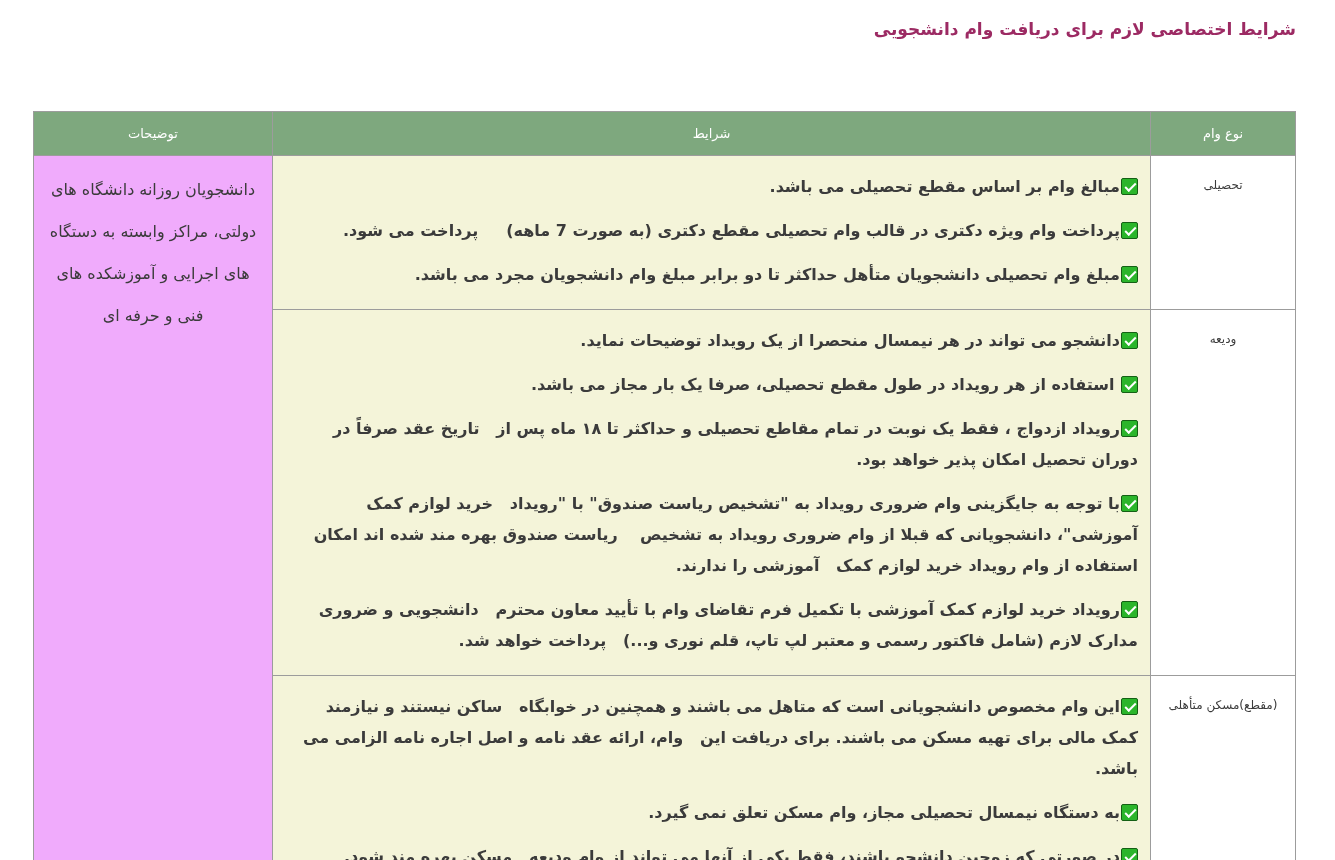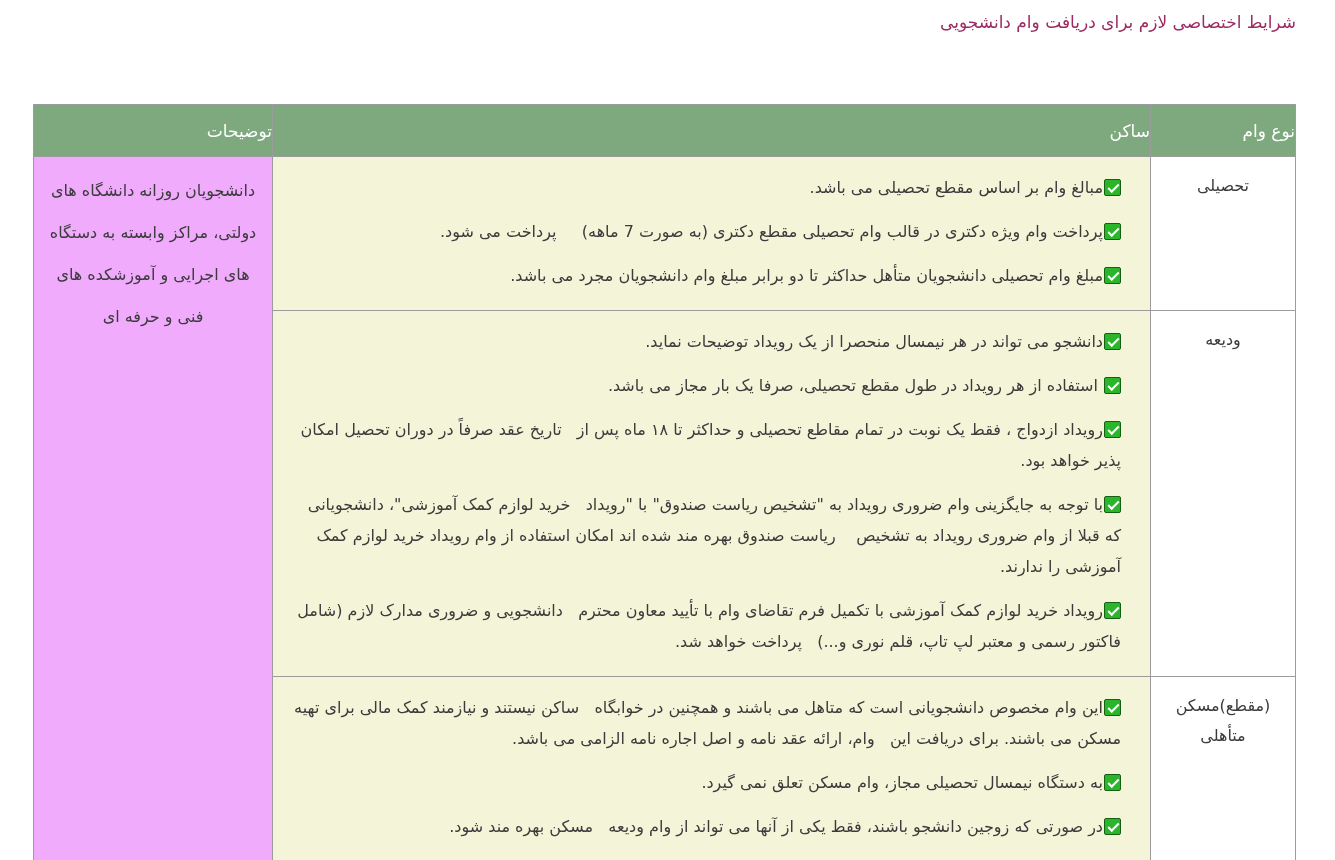--- a/index.html
+++ b/index.html
@@ -14,57 +14,58 @@
   }
   *{box-sizing:border-box;margin:0;padding:0;}
   html,body{background:#ffffff;}
   body{
     width:1335px;height:860px;overflow:hidden;
     font-family:"DejaVu Sans","Liberation Sans",sans-serif;
     color:var(--text);
     direction:rtl;
   }
   .page-title{
-    margin:10px 39px 0 0;
+    margin:17px 39px 0 0;
     text-align:right;
     font-size:17px;
-    font-weight:400;
+    font-weight:700;
     color:var(--title);
     line-height:24px;
   }
   .loan-table{
     border-collapse:collapse;
     table-layout:fixed;
     width:1262px;
     margin:70px 39px 0 0;
   }
   .loan-table th,.loan-table td{
     border:1px solid var(--border);
     vertical-align:top;
   }
   .loan-table th{
     background:var(--header-bg);
     color:var(--header-text);
-    height:52px;
-    font-size:17px;
+    height:44px;
+    font-size:13px;
     font-weight:400;
-    text-align:right;
+    text-align:center;
     vertical-align:middle;
   }
   td.type-cell{
     background:#ffffff;
     text-align:center;
     padding-top:14px;
-    font-size:16px;
+    font-size:12px;
     line-height:30px;
   }
   td.cond-cell{
     background:var(--cell-bg);
-    padding:7px 29px 6px 14px;
+    padding:7px 12px 6px 14px;
     font-size:16px;
+    font-weight:bold;
   }
   td.notes-cell{
     background:#f0abfc;
     text-align:center;
     padding:13px 14px;
     font-size:16px;
     line-height:42px;
   }
   .cond-item{
     margin:8px 0 13px;
@@ -103,21 +104,21 @@
 
 <table class="loan-table">
   <colgroup>
     <col style="width:145px">
     <col style="width:878px">
     <col style="width:239px">
   </colgroup>
   <thead>
     <tr>
       <th>نوع وام</th>
-      <th>ساکن</th>
+      <th>شرایط</th>
       <th>توضیحات</th>
     </tr>
   </thead>
   <tbody>
     <tr class="r1">
       <td class="type-cell">تحصیلی</td>
       <td class="cond-cell">
         <div class="cond-item"><span class="chk"></span><span class="cond-text">مبالغ وام بر اساس مقطع تحصیلی می باشد.</span></div>
         <div class="cond-item"><span class="chk"></span><span class="cond-text">پرداخت وام ویژه دکتری در قالب وام تحصیلی مقطع دکتری (به صورت 7 ماهه)     پرداخت می شود.</span></div>
         <div class="cond-item"><span class="chk"></span><span class="cond-text">مبلغ وام تحصیلی دانشجویان متأهل حداکثر تا دو برابر مبلغ وام دانشجویان مجرد می باشد.</span></div>

